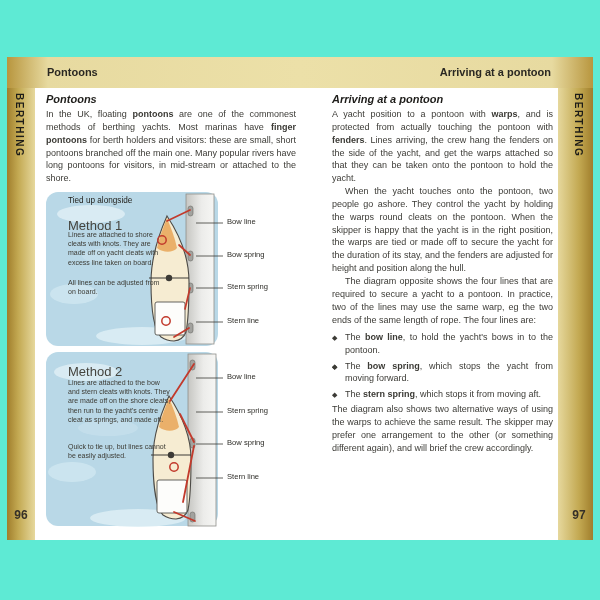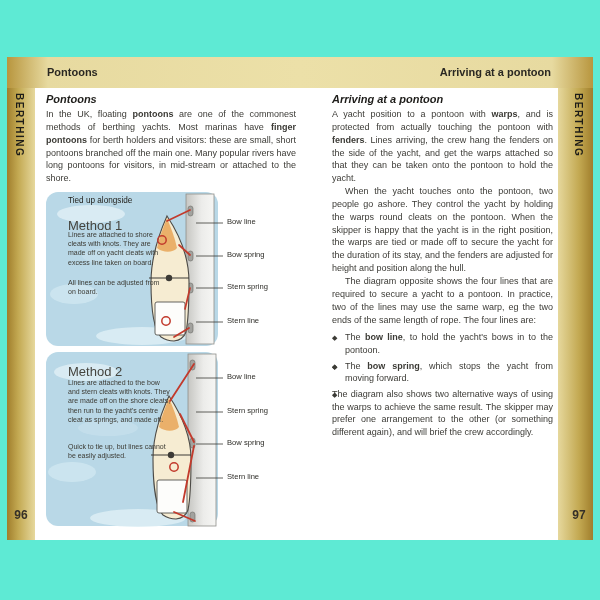--- a/index.html
+++ b/index.html
@@ -191,20 +191,21 @@
             </li>
             <li>
               <span class="dm">◆</span>
             </li>
             <li>
               <span class="dm">◆</span>
               <span><span>The </span><span class="b">bow spring</span><span>, which stops the yacht from moving forward.</span></span>
             </li>
             <li>
               <span class="dm">◆</span>
+              <span><span>The </span><span class="b">stern spring</span><span>, which stops it from moving aft.</span></span>
             </li>
           </ul>
           <p class="closing"><span>The diagram also shows two alternative ways of using the warps to achieve the same result. The skipper may prefer one arrangement to the other (or something different again), and will brief the crew accordingly.</span></p>
         </div>
       </div>
 
     </div>
   </div>
 </div>
 

